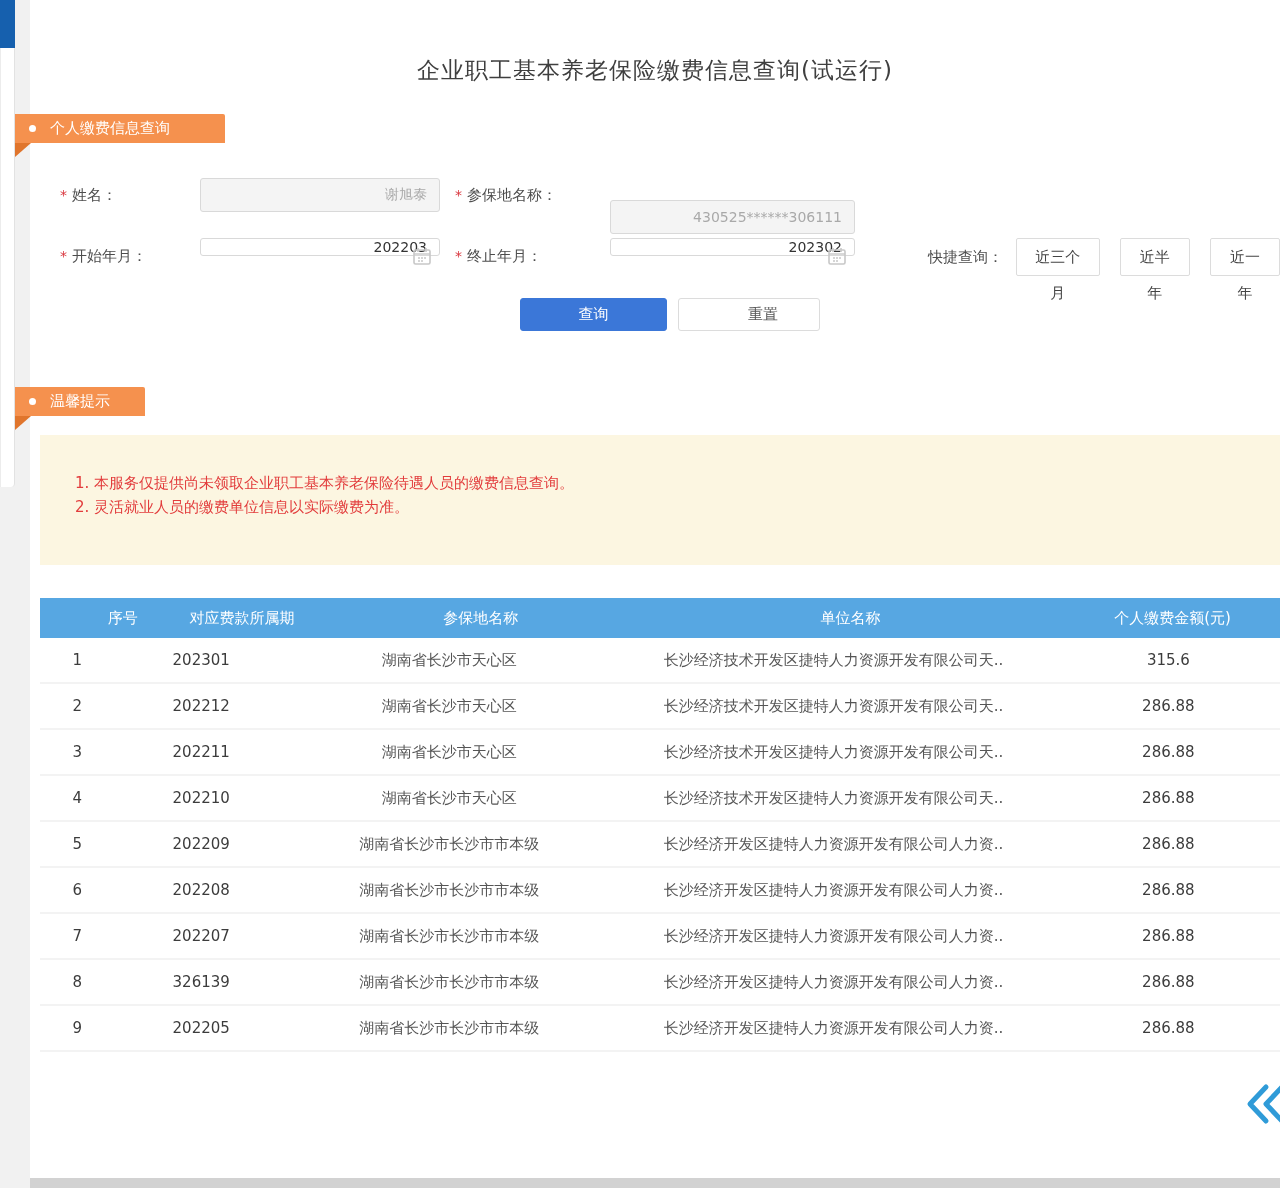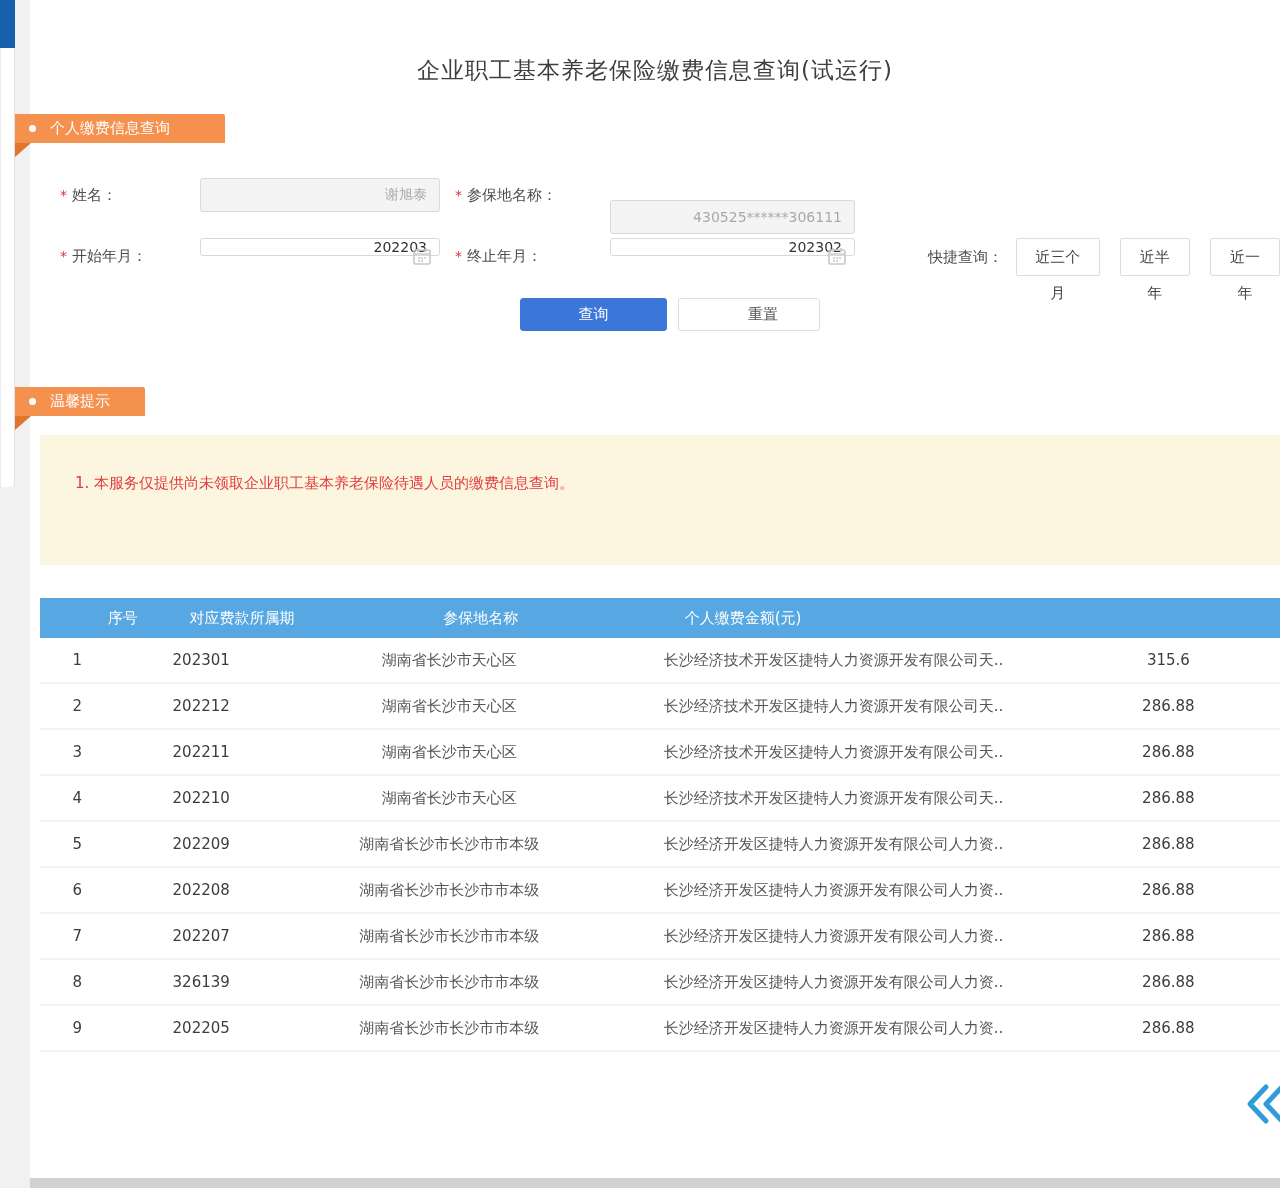--- a/index.html
+++ b/index.html
@@ -180,27 +180,29 @@
 <button class="btn btn-plain" style="left:678px; top:298px;">重置</button>
 
 <div class="ribbon ribbon-tips">
   <span class="dot"></span>
   <span>温馨提示</span>
 </div>
 <div class="fold fold-tips"></div>
 
 <div class="notice-box">
   <div class="notice-line">1. 本服务仅提供尚未领取企业职工基本养老保险待遇人员的缴费信息查询。</div>
+  <div class="notice-line">2. 灵活就业人员的缴费单位信息以实际缴费为准。</div>
 </div>
 
 <div class="table">
   <div class="thead">
     <div class="cell c0">序号</div>
     <div class="cell c1">对应费款所属期</div>
     <div class="cell c2">参保地名称</div>
+    <div class="cell c3">单位名称</div>
     <div class="cell c4">个人缴费金额(元)</div>
   </div>
   <div class="trow">
     <div class="cell c0">1</div>
     <div class="cell c1">202301</div>
     <div class="cell c2">湖南省长沙市天心区</div>
     <div class="cell c3">长沙经济技术开发区捷特人力资源开发有限公司天..</div>
     <div class="cell c4">315.6</div>
   </div>
   <div class="trow">

